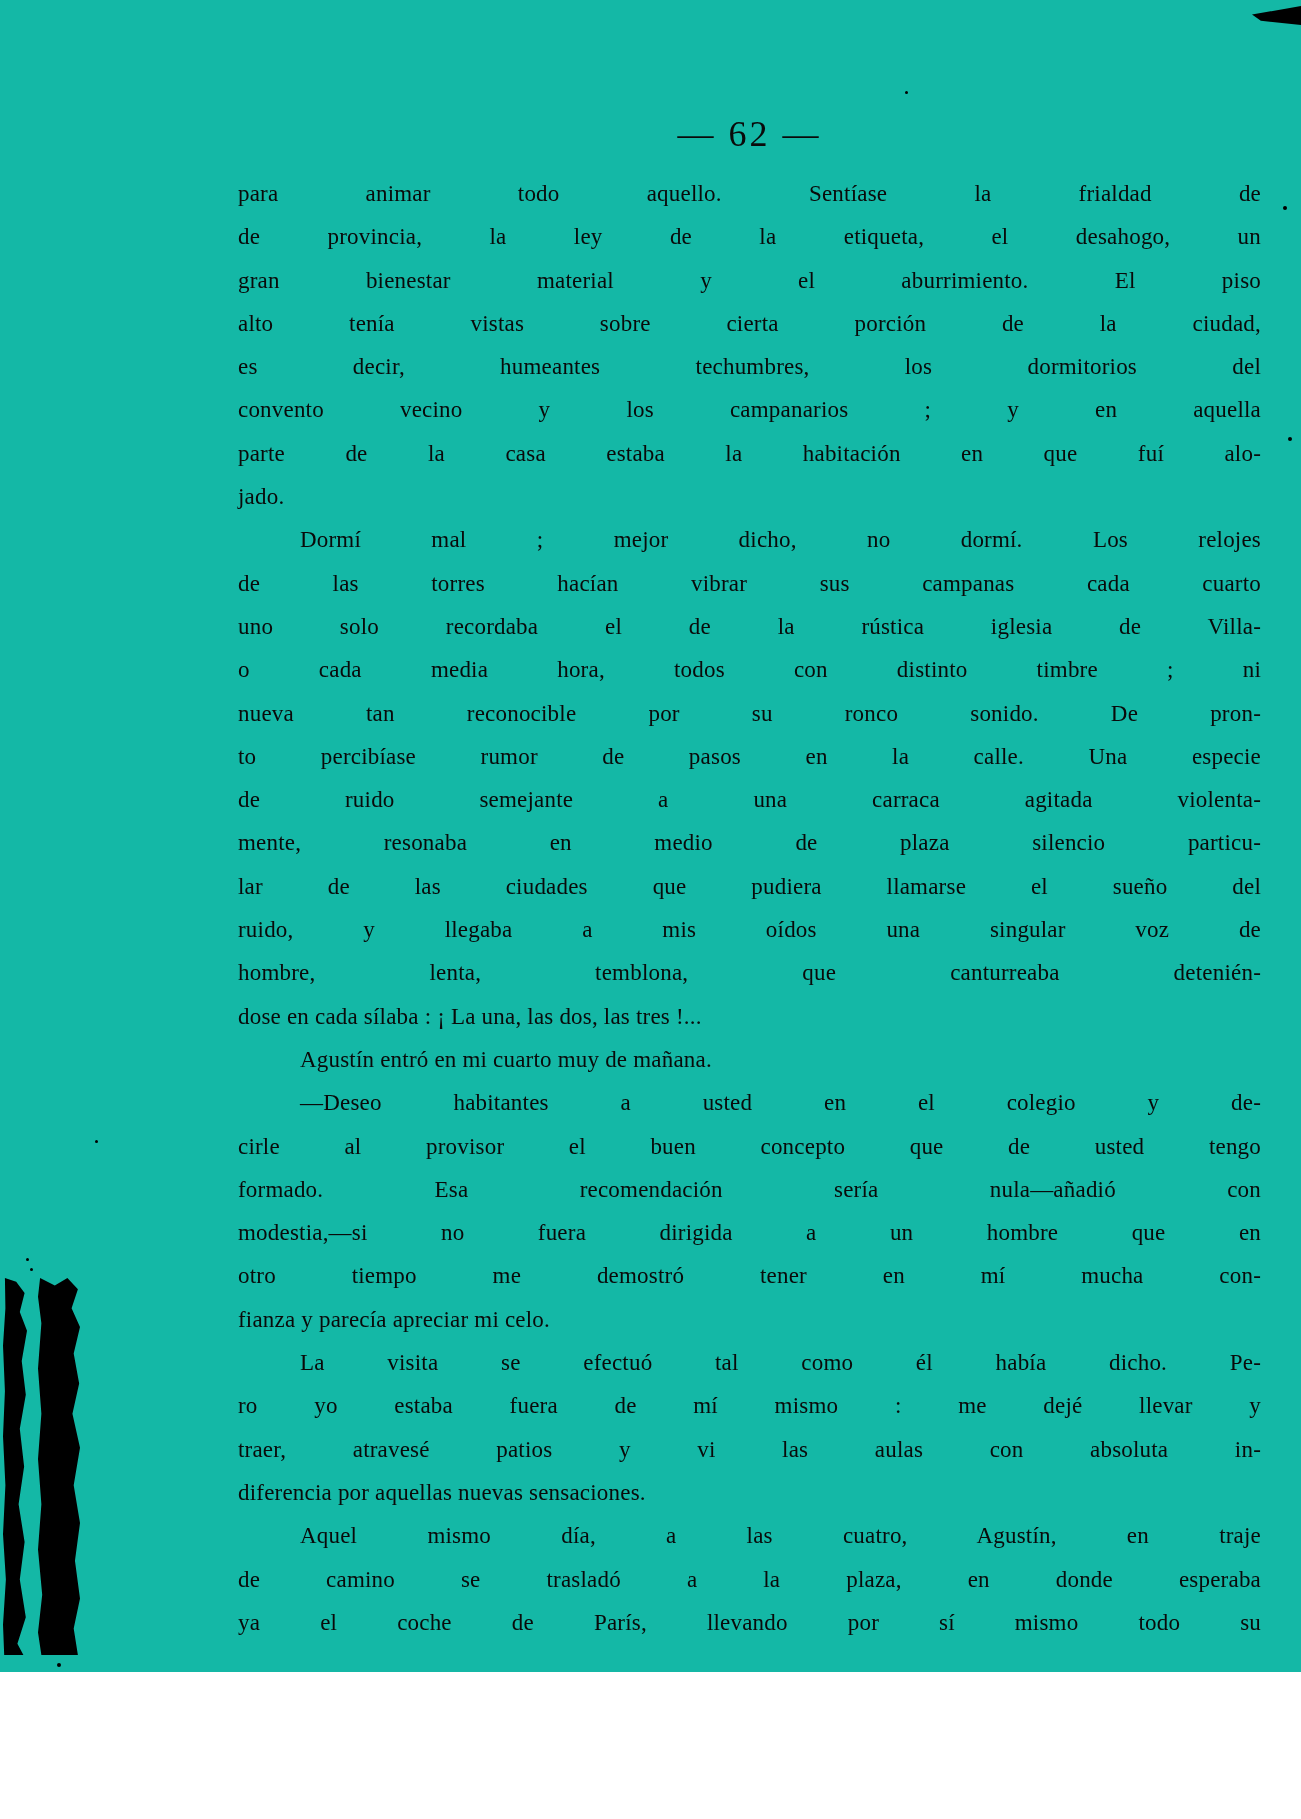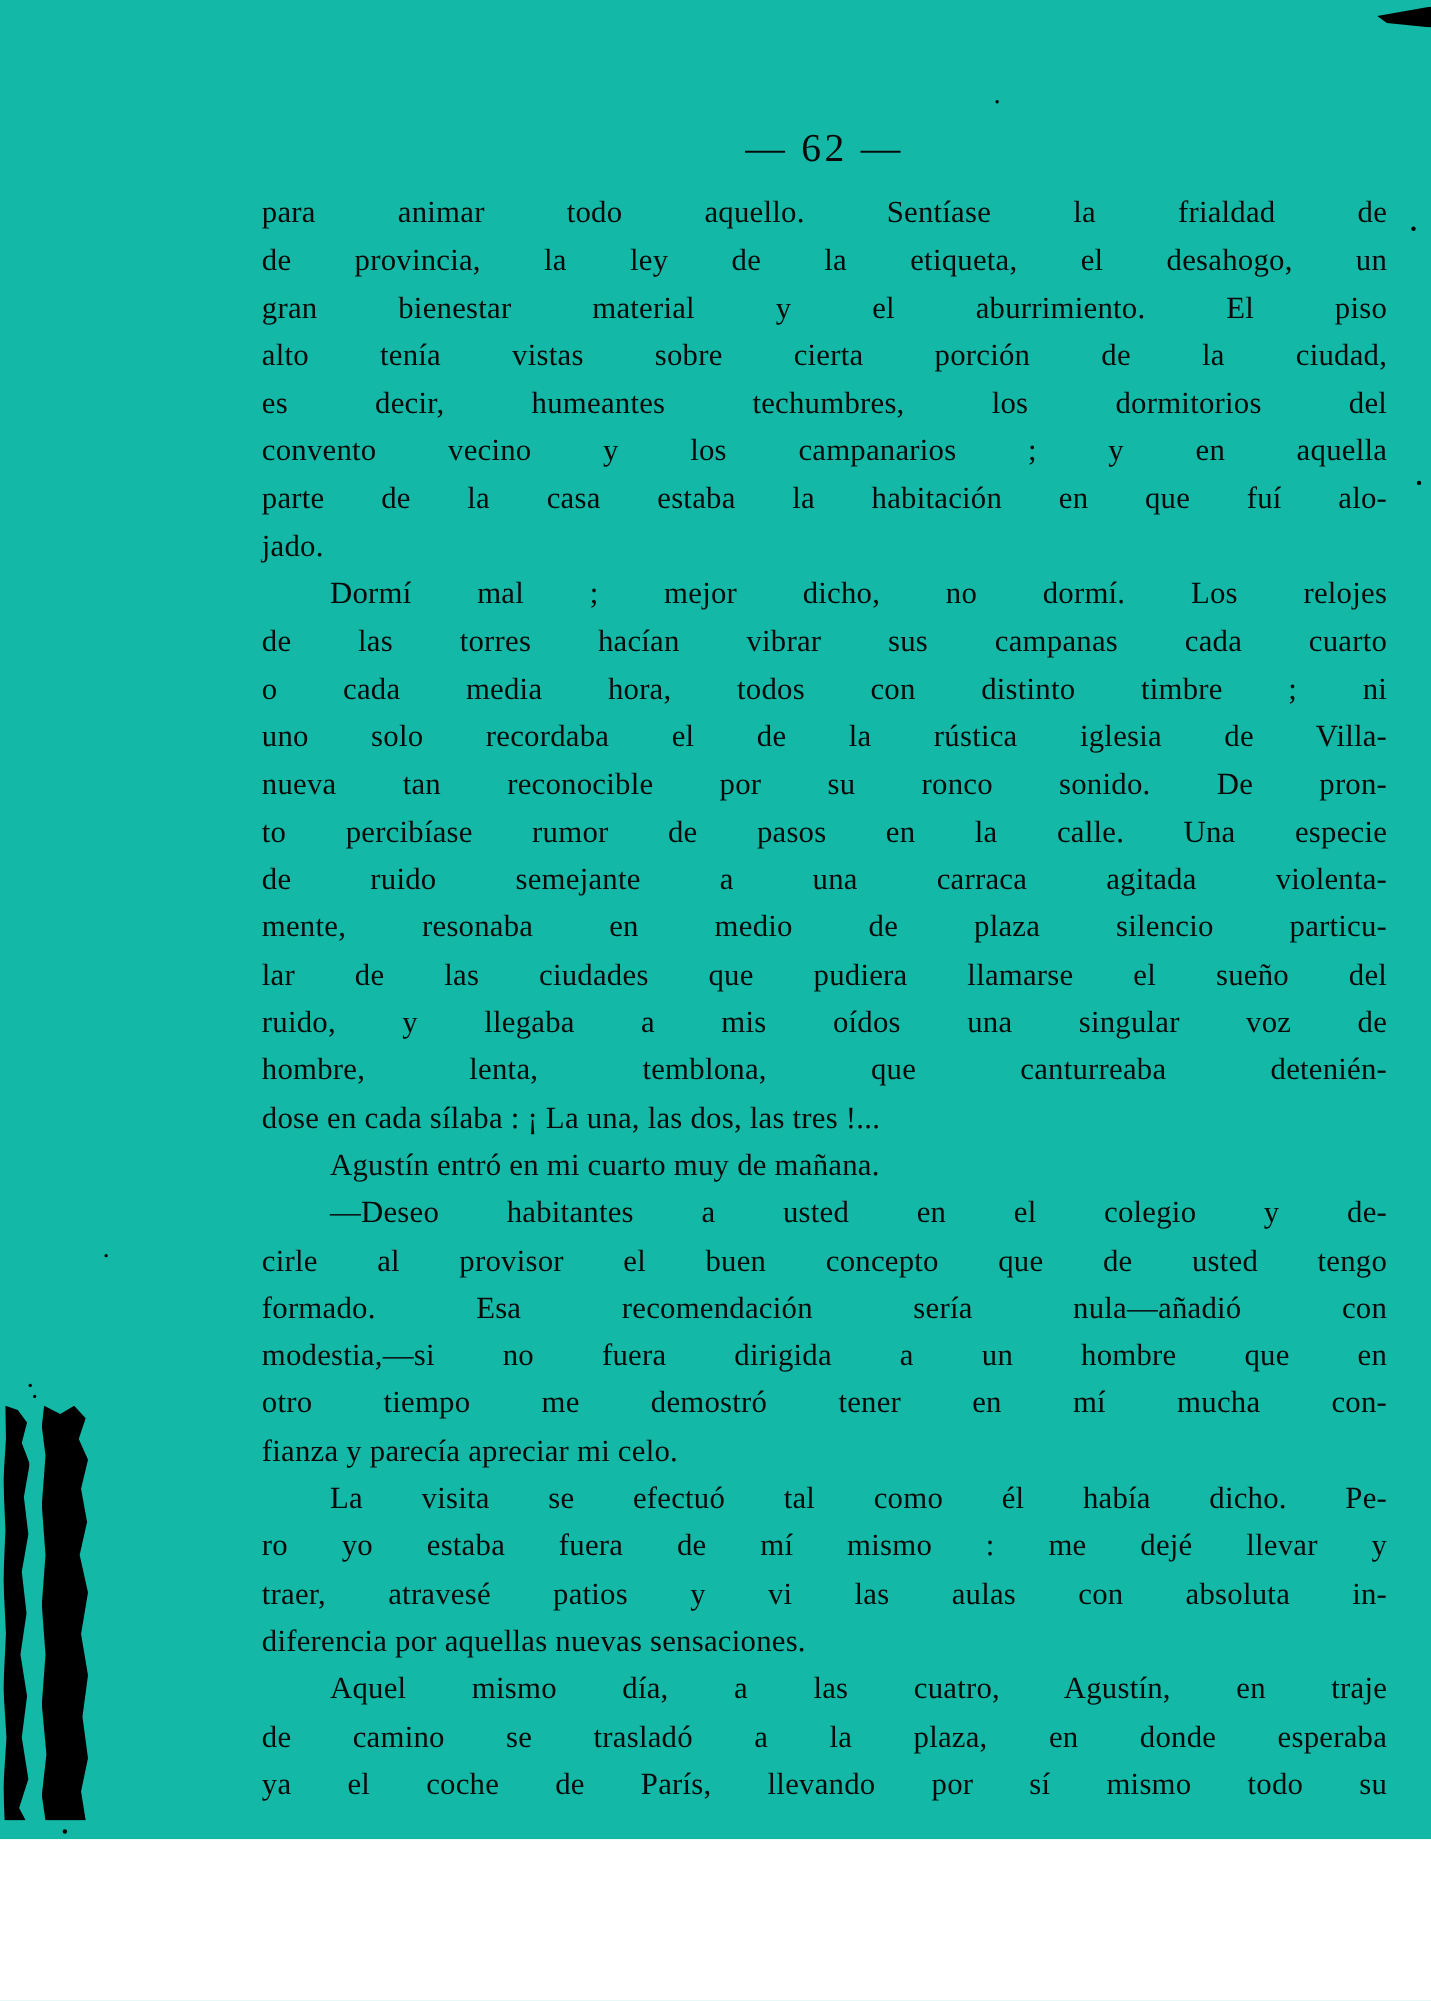--- a/index.html
+++ b/index.html
@@ -15,21 +15,21 @@
     position:absolute;
     left:238px;top:116px;width:1023px;
     text-align:center;
     font-size:36px;line-height:1;
     letter-spacing:3px;
     white-space:pre;
   }
   .textblock{
     position:absolute;
     left:238px;top:172px;width:1023px;
-    font-size:28px;
+    font-size:23px;
     line-height:43.3px;
     letter-spacing:0.2px;
   }
   .line{white-space:normal;}
   .line.just{text-align:justify;text-align-last:justify;text-justify:inter-word;}
   .line.indent{text-indent:62px;}
   
   .smudge{position:absolute;left:0;top:1278px;width:84px;height:377px;}
   .bar{position:absolute;top:0;height:100%;background:#000;}
   .bar.b1{
@@ -60,22 +60,22 @@
       <div class="line just">para animar todo aquello. Sentíase la frialdad de</div>
       <div class="line just">de provincia, la ley de la etiqueta, el desahogo, un</div>
       <div class="line just">gran bienestar material y el aburrimiento. El piso</div>
       <div class="line just">alto tenía vistas sobre cierta porción de la ciudad,</div>
       <div class="line just">es decir, humeantes techumbres, los dormitorios del</div>
       <div class="line just">convento vecino y los campanarios ; y en aquella</div>
       <div class="line just">parte de la casa estaba la habitación en que fuí alo-</div>
       <div class="line">jado.</div>
       <div class="line indent just">Dormí mal ; mejor dicho, no dormí. Los relojes</div>
       <div class="line just">de las torres hacían vibrar sus campanas cada cuarto</div>
+      <div class="line just">uno solo recordaba el de la rústica iglesia de Villa-</div>
       <div class="line just">o cada media hora, todos con distinto timbre ; ni</div>
-      <div class="line just">uno solo recordaba el de la rústica iglesia de Villa-</div>
       <div class="line just">nueva tan reconocible por su ronco sonido. De pron-</div>
       <div class="line just">to percibíase rumor de pasos en la calle. Una especie</div>
       <div class="line just">de ruido semejante a una carraca agitada violenta-</div>
       <div class="line just">mente, resonaba en medio de plaza silencio particu-</div>
       <div class="line just">lar de las ciudades que pudiera llamarse el sueño del</div>
       <div class="line just">ruido, y llegaba a mis oídos una singular voz de</div>
       <div class="line just">hombre, lenta, temblona, que canturreaba detenién-</div>
       <div class="line">dose en cada sílaba : ¡ La una, las dos, las tres !...</div>
       <div class="line indent">Agustín entró en mi cuarto muy de mañana.</div>
       <div class="line indent just">—Deseo habitantes a usted en el colegio y de-</div>

